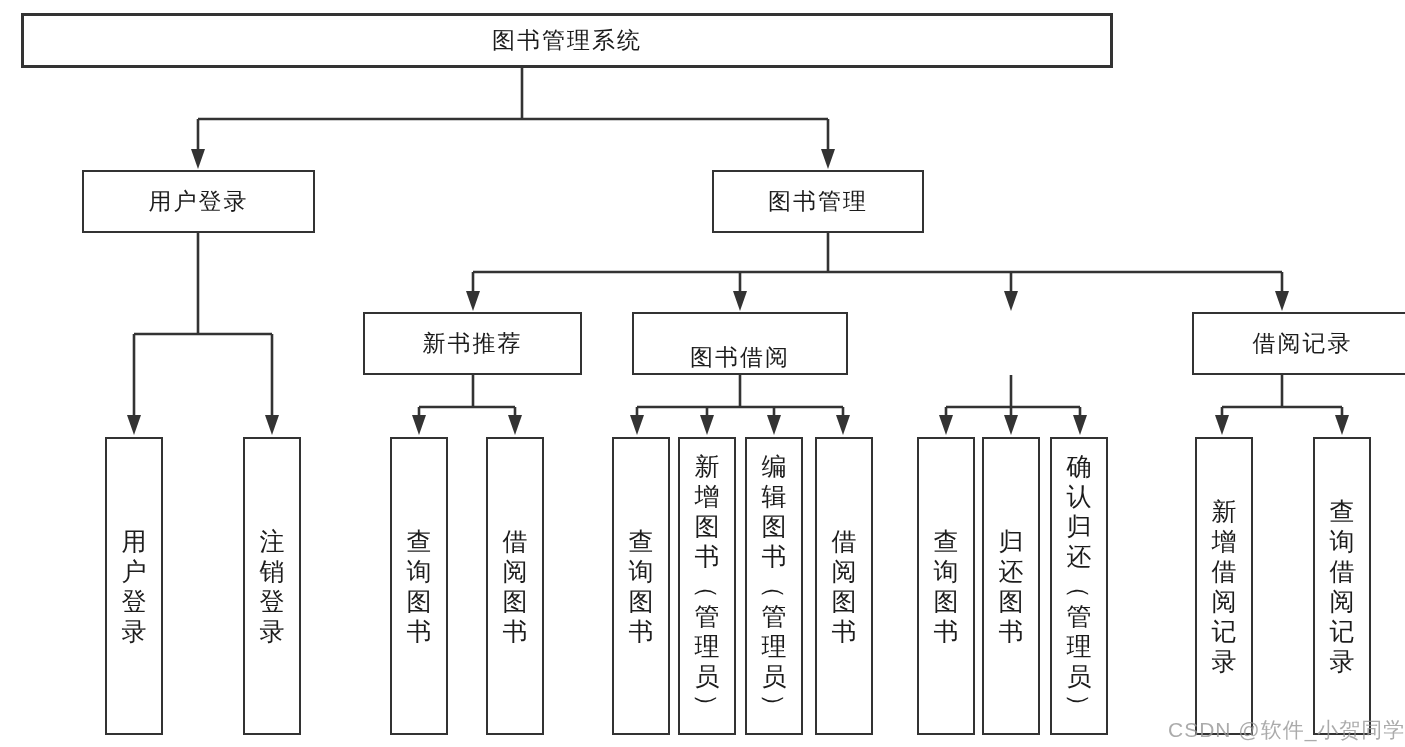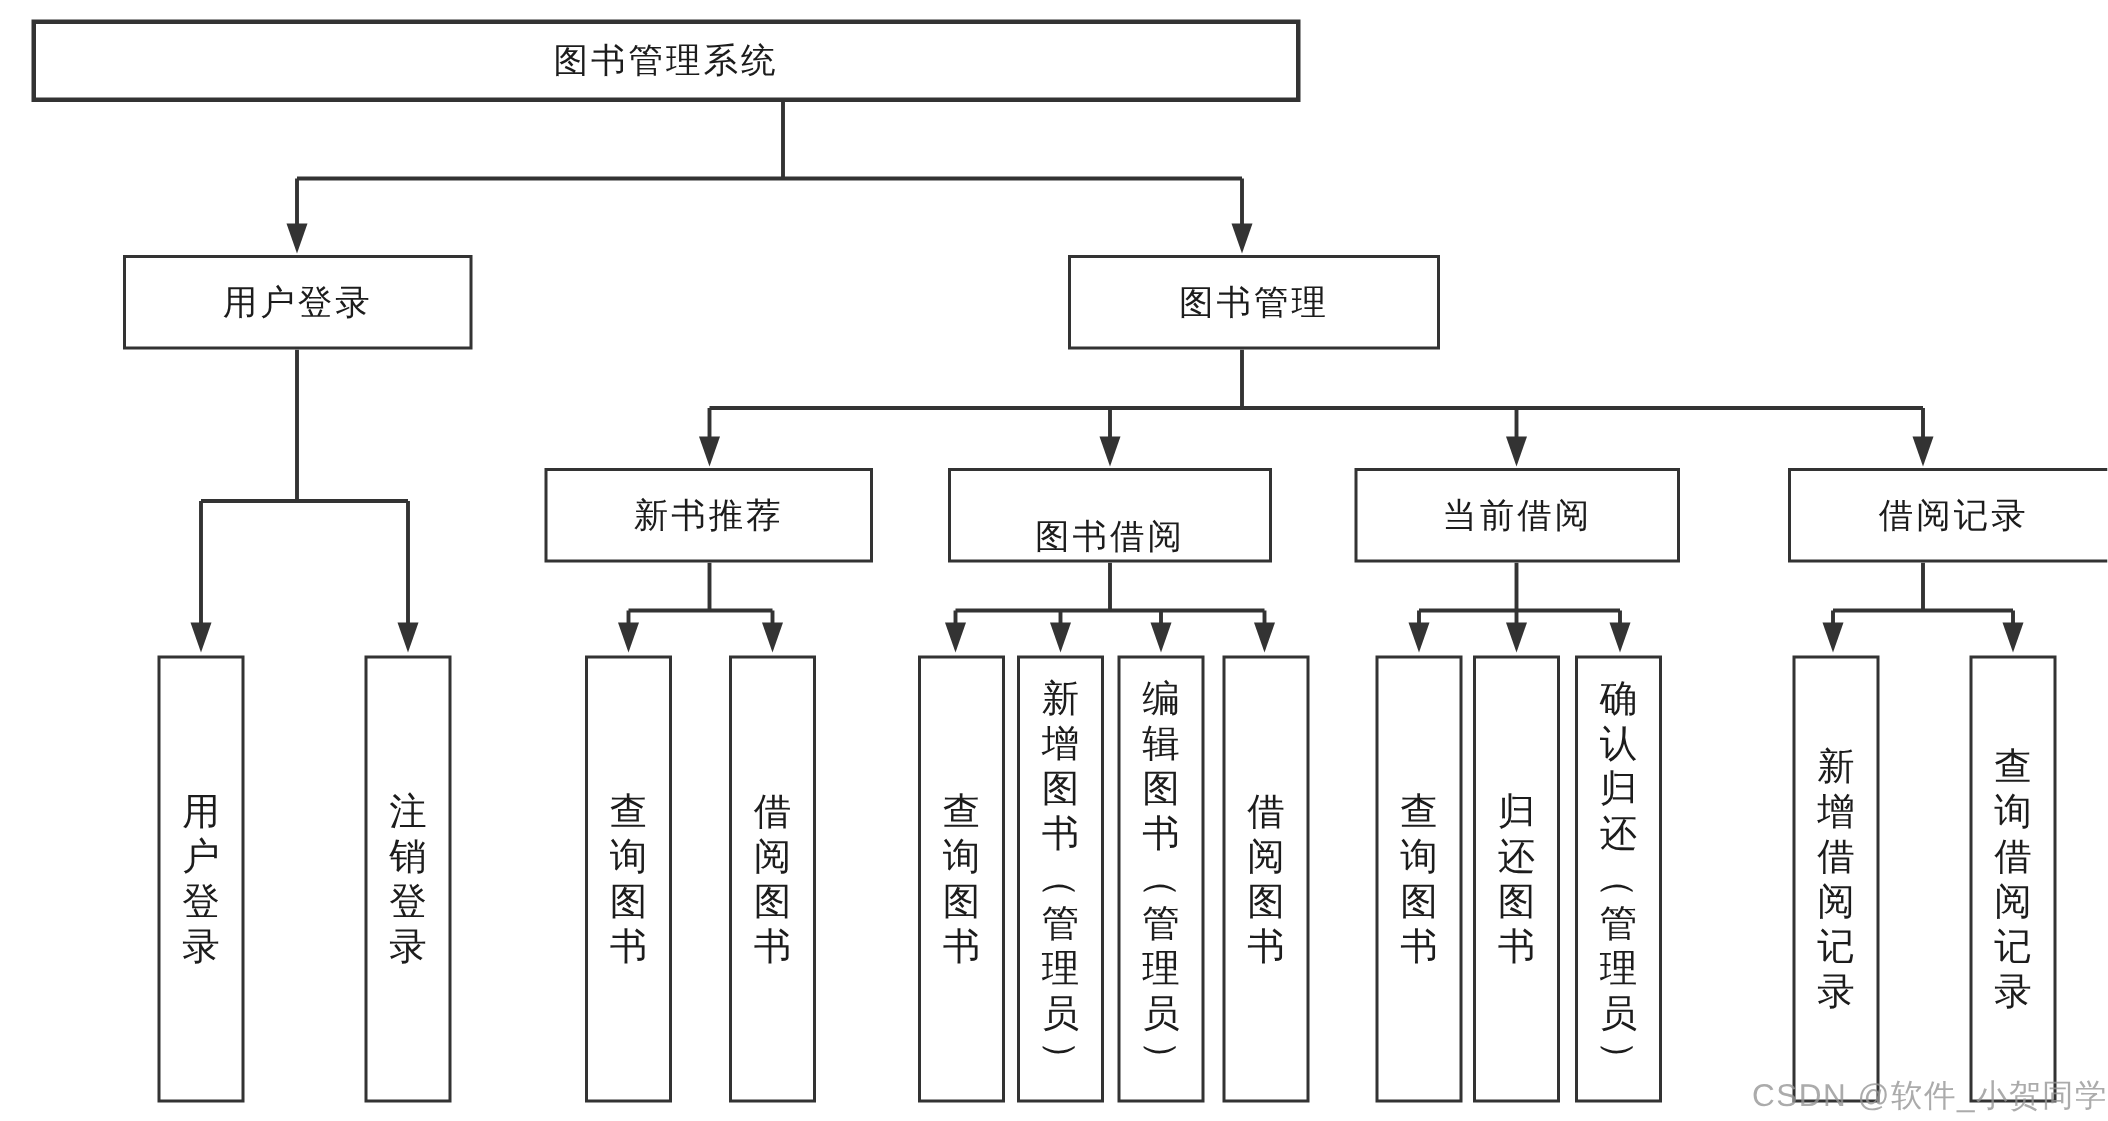--- a/index.html
+++ b/index.html
@@ -12,23 +12,23 @@
   }
   #connectors{position:absolute;left:0;top:0;width:1405px;height:747px;}
   .node{
     position:absolute;
     background:#ffffff;
     border:2.5px solid #333333;
     box-sizing:border-box;
     display:flex;align-items:center;justify-content:center;
     z-index:2;
   }
-  .n-root{left:21px;top:13px;width:846px;height:55px;border-width:3px;}
+  .n-root{left:21px;top:13px;width:1092px;height:55px;border-width:3px;}
   .n-login{left:82px;top:170px;width:233px;height:63px;}
-  .n-mgmt{left:712px;top:170px;width:248px;height:63px;}
+  .n-mgmt{left:712px;top:170px;width:212px;height:63px;}
   .n-newbook{left:363px;top:312px;width:219px;height:63px;}
   .n-borrow{left:632px;top:312px;width:216px;height:63px;align-items:flex-end;}
   .n-current{left:903px;top:312px;width:217px;height:63px;}
   .n-records{left:1172px;top:312px;width:221px;height:63px;margin-left:20px;}
   .leaf{top:437px;width:58px;height:298px;}
   .n-l1{left:105px;}  .n-l2{left:243px;}
   .n-l3{left:390px;}  .n-l4{left:486px;}
   .n-l5{left:612px;}  .n-l6{left:678px;}
   .n-l7{left:745px;}  .n-l8{left:815px;}
   .n-l9{left:917px;}  .n-l10{left:982px;} .n-l11{left:1050px;}
@@ -124,23 +124,20 @@
   <div class="node n-mgmt">
     <span class="hlabel">图书管理</span>
   </div>
 
   <div class="node n-newbook">
     <span class="hlabel">新书推荐</span>
   </div>
   <div class="node n-borrow">
     <span class="hlabel">图书借阅</span>
   </div>
-  <div class="node n-current">
-    <span class="hlabel">当前借阅</span>
-  </div>
   <div class="node n-records">
     <span class="hlabel">借阅记录</span>
   </div>
 
   <div class="node leaf n-l1">
     <span class="vlabel">
         <span class="vchar">用</span>
         <span class="vchar">户</span>
         <span class="vchar">登</span>
         <span class="vchar">录</span>

